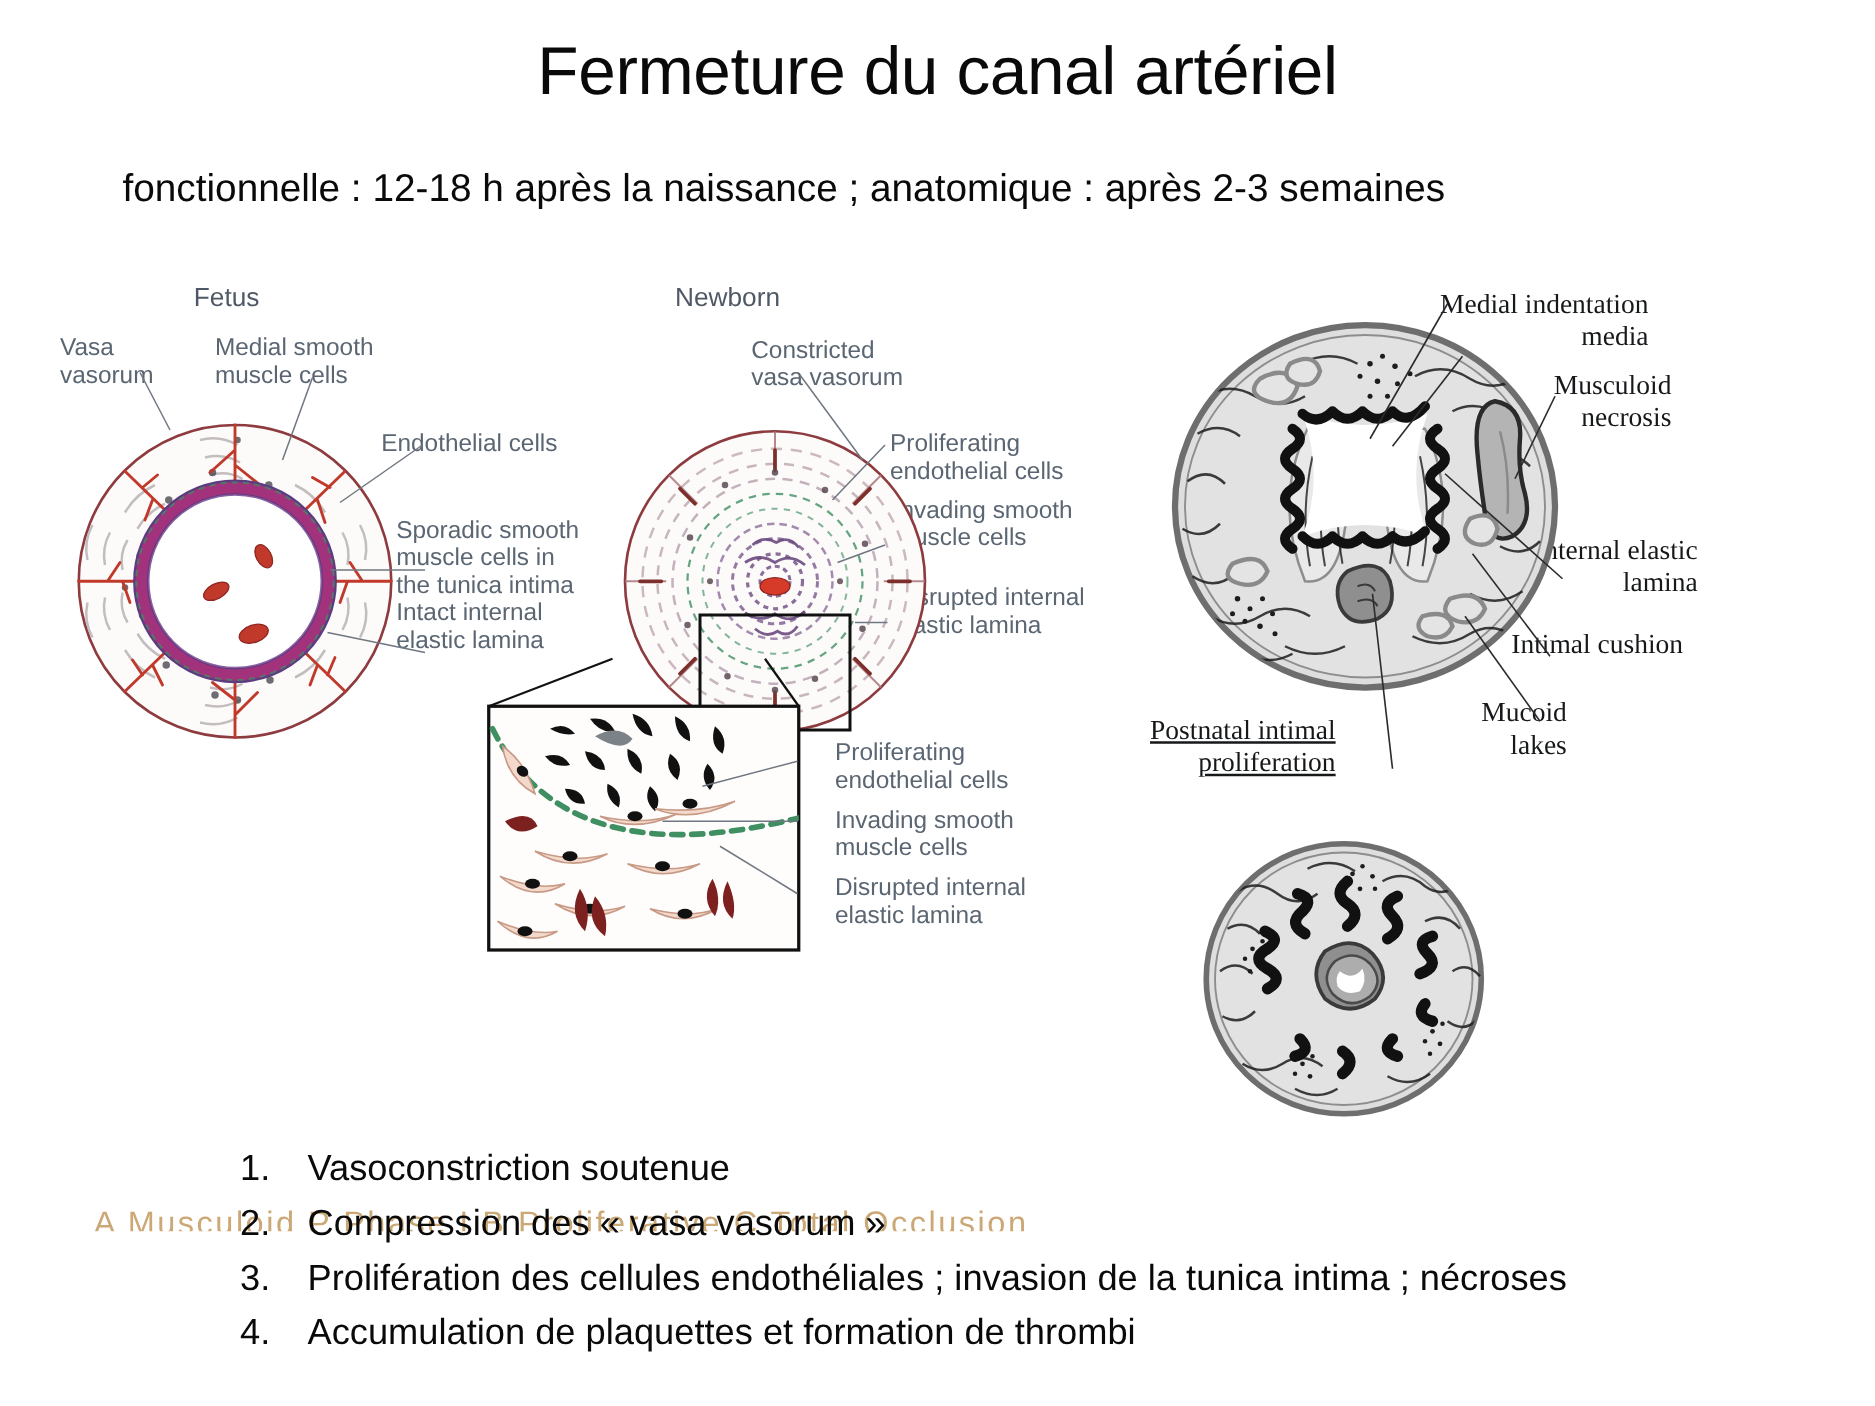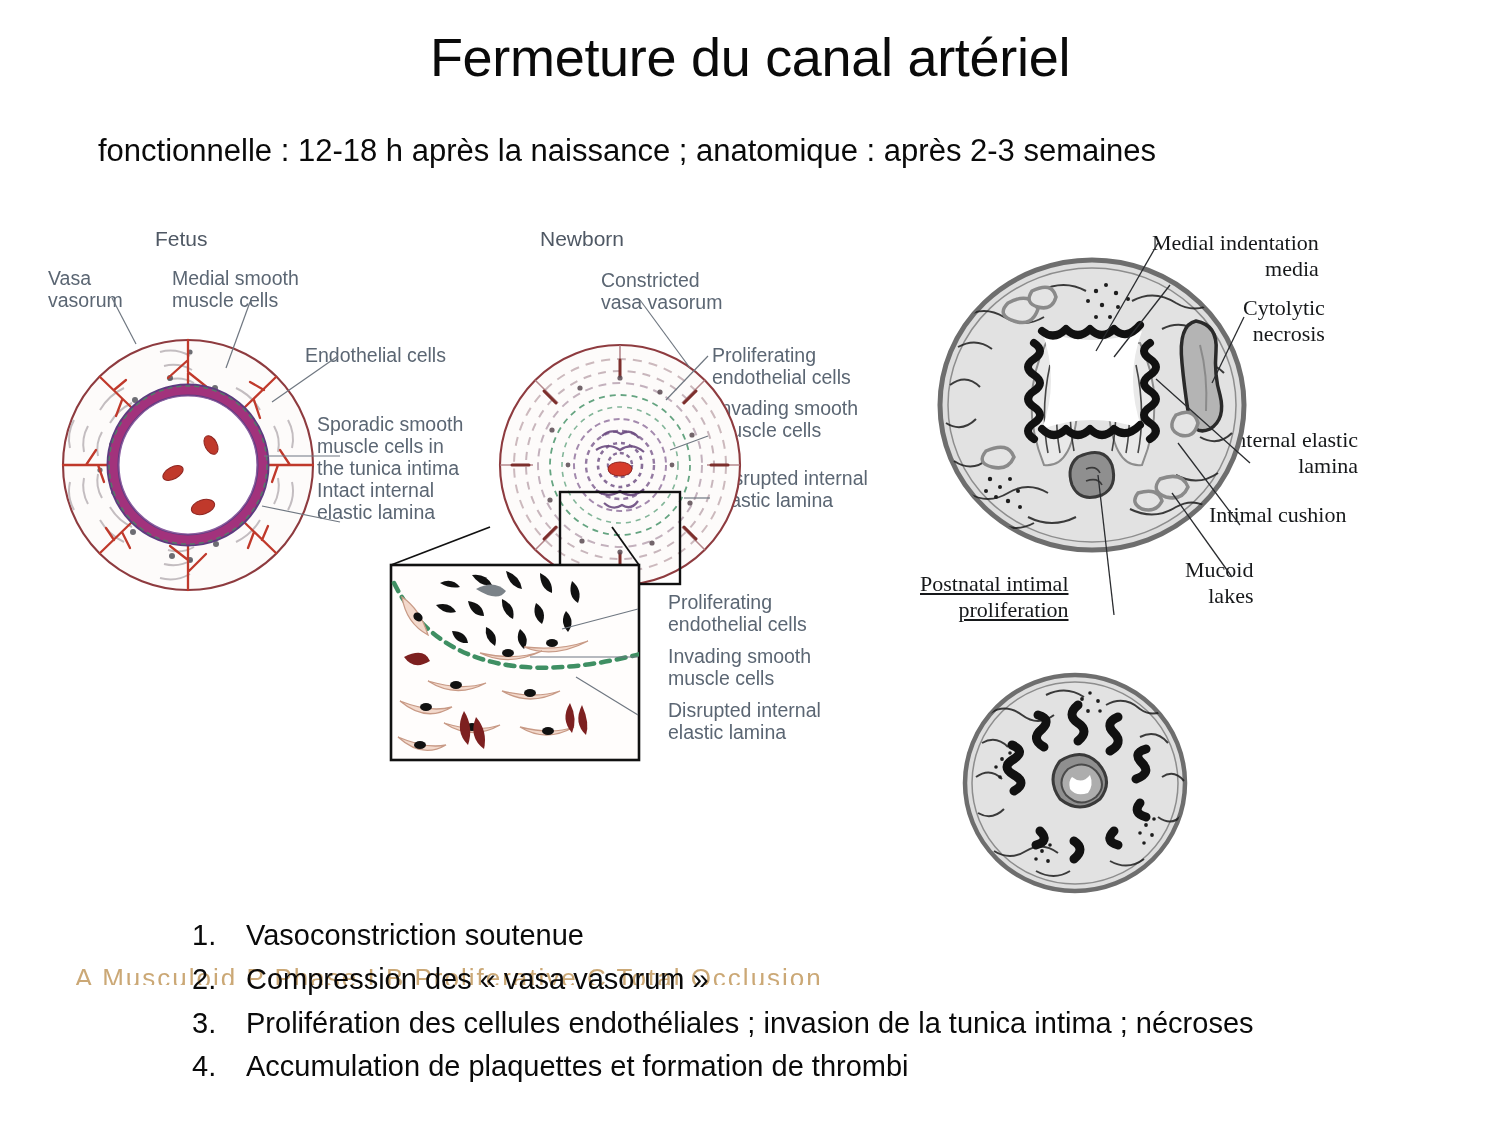--- a/index.html
+++ b/index.html
@@ -335,21 +335,21 @@
 
       <g class="leader">
         <path d="M258,104 L182,124"></path>
         <path d="M258,152 L150,152"></path>
         <path d="M258,210 L196,172"></path>
       </g>
     </svg>
 
     <div class="lbl-serif" style="left:1152px;top:25px;">Medial indentation
     media</div>
-    <div class="lbl-serif" style="left:1243px;top:90px;">Cytolytic
+    <div class="lbl-serif" style="left:1243px;top:90px;">Musculoid
 necrosis</div>
     <div class="lbl-serif" style="left:1228px;top:222px;">Internal elastic
 lamina</div>
     <div class="lbl-serif" style="left:1209px;top:297px;">Intimal cushion</div>
     <div class="lbl-serif" style="left:1185px;top:352px;">Mucoid
 lakes</div>
     <div class="lbl-serif" style="left:920px;top:366px;text-decoration:underline;">Postnatal intimal
 proliferation</div>
 
     <svg style="position:absolute;left:900px;top:20px;" width="600" height="400" viewBox="0 0 600 400">

